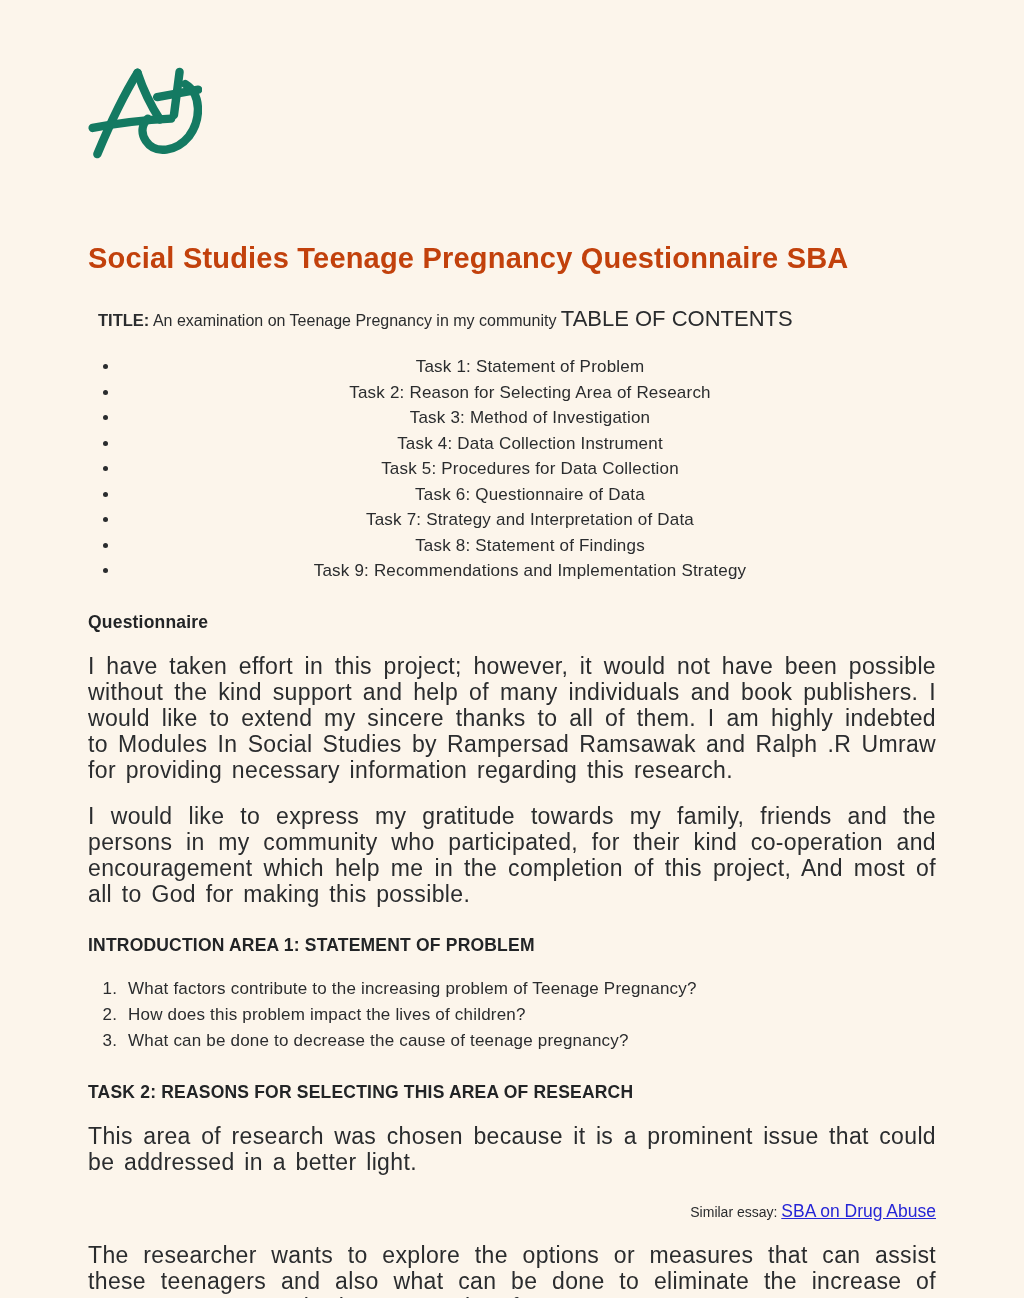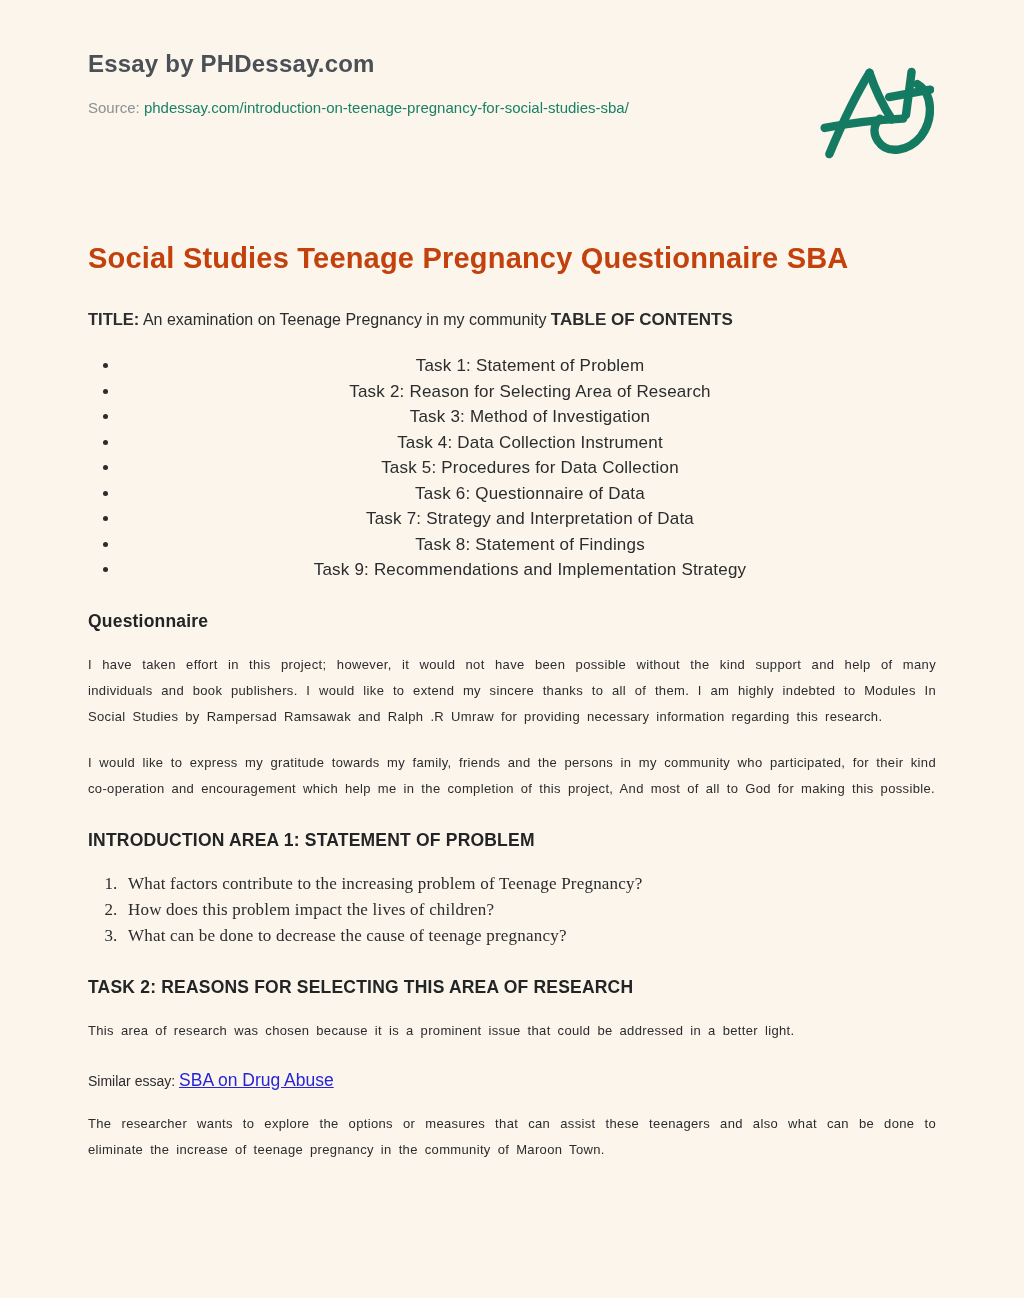--- a/index.html
+++ b/index.html
@@ -54,85 +54,78 @@
     color: #c2410c;
     letter-spacing: 0.2px;
     white-space: nowrap;
   }
   .title-line {
     margin-top: 33px;
     font-size: 16px;
     line-height: 22px;
     color: #2a2c2e;
   }
-  .title-line .bold-label { font-weight: 700; font-size: 16.5px; }
-  .title-line .bold-suffix { font-weight: 700; font-size: 17px; }
+  .title-line .bold-label { font-weight: 700; font-size: 16.5px; margin-left: 10px; }
+  .title-line .bold-suffix { font-weight: 400; font-size: 22px; }
   ul.toc-list {
     margin: 22px 0 0 0;
     padding: 0 0 0 32px;
     text-align: center;
   }
   ul.toc-list li {
     font-size: 17px;
     line-height: 25.5px;
     padding-left: 4px;
     letter-spacing: 0.2px;
   }
   h2.section-heading {
     margin: 28px 0 0 0;
     font-size: 17.5px;
     font-weight: 700;
     color: #222426;
     letter-spacing: 0.2px;
   }
   p.body-para {
     margin: 20px 0 0 0;
-    font-size: 13px;
+    font-size: 23px;
     line-height: 26px;
     text-align: justify;
     letter-spacing: 0.35px;
     word-spacing: 3px;
     color: #2a2c2e;
   }
   ol.question-list {
     margin: 20px 0 0 0;
     padding: 0 0 0 34px;
-    font-family: Liberation Serif, serif;
   }
   ol.question-list li {
     font-size: 17px;
     line-height: 26px;
     padding-left: 6px;
     letter-spacing: 0.2px;
   }
   .similar-line {
     margin-top: 26px;
     font-size: 14px;
     color: #2a2c2e;
+    text-align: right;
   }
   .similar-link {
     font-size: 17.5px;
     color: #2525d6;
     text-decoration: underline;
     cursor: pointer;
   }
 </style>
 </head>
 <body>
 
 <div class="page">
 
   <div class="header">
-    <div class="header-left">
-      <div class="site-title">Essay by PHDessay.com</div>
-      <div class="source-line">
-        <span>Source:</span>
-        <a class="source-link">phdessay.com/introduction-on-teenage-pregnancy-for-social-studies-sba/</a>
-      </div>
-    </div>
     <div class="logo">
       <svg width="114" height="106" viewBox="0 0 122 112" fill="none">
         <g stroke="#147a62" stroke-width="9" stroke-linecap="round" fill="none">
           <path d="M10 100 Q33 45 53 13"></path>
           <path d="M53 13 Q62 40 77 63"></path>
           <path d="M5 72 Q46 64 89 62"></path>
           <path d="M98 12 L92 58"></path>
           <path d="M74 39 L118 31"></path>
           <path d="M104 25 C122 36 121 64 108 81 C95 97 72 101 62 86 C56 77 58 68 64 62"></path>
         </g>

